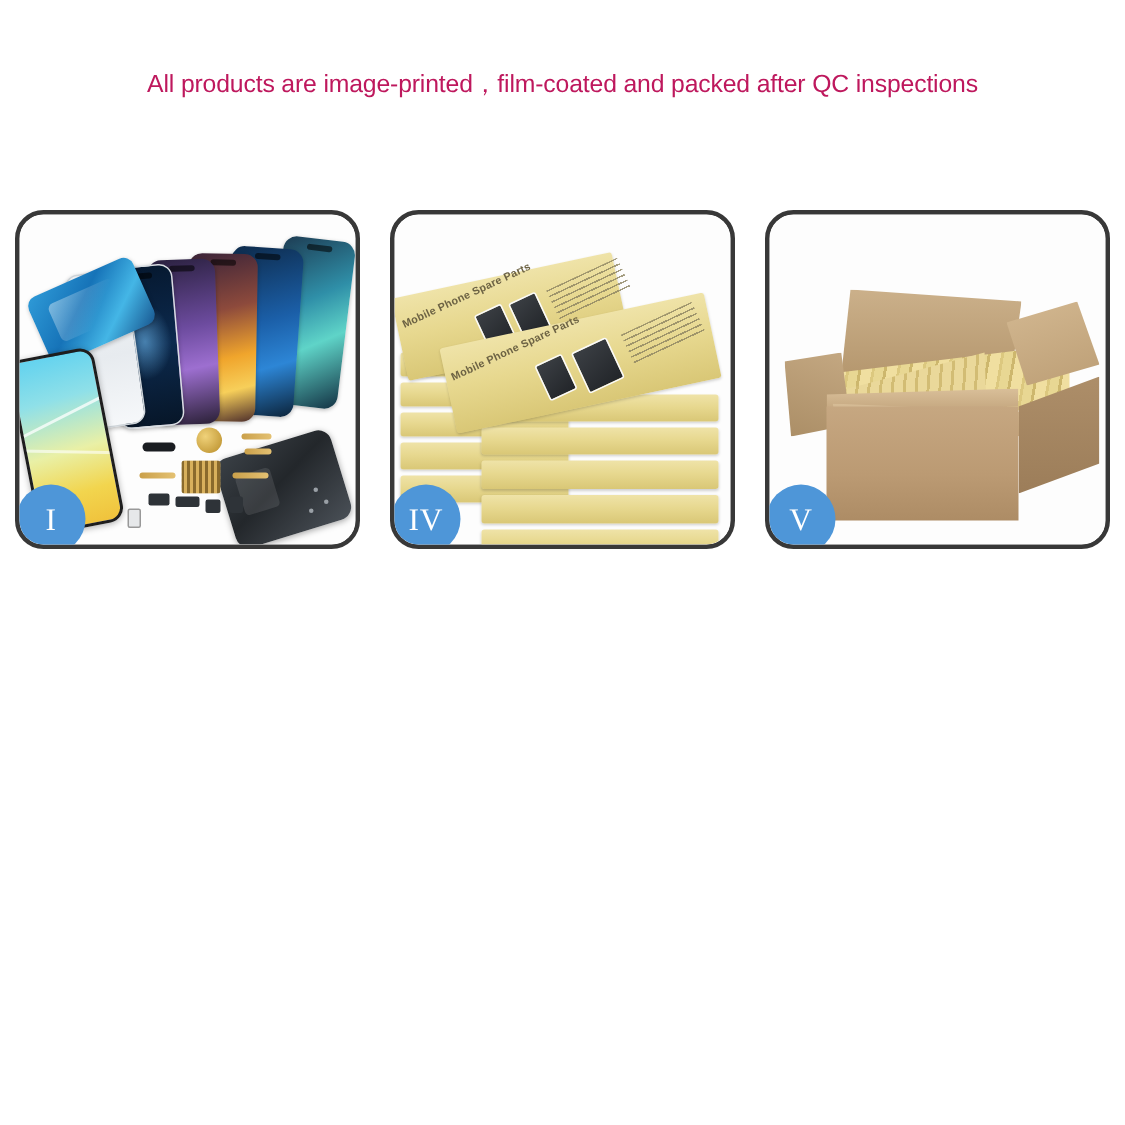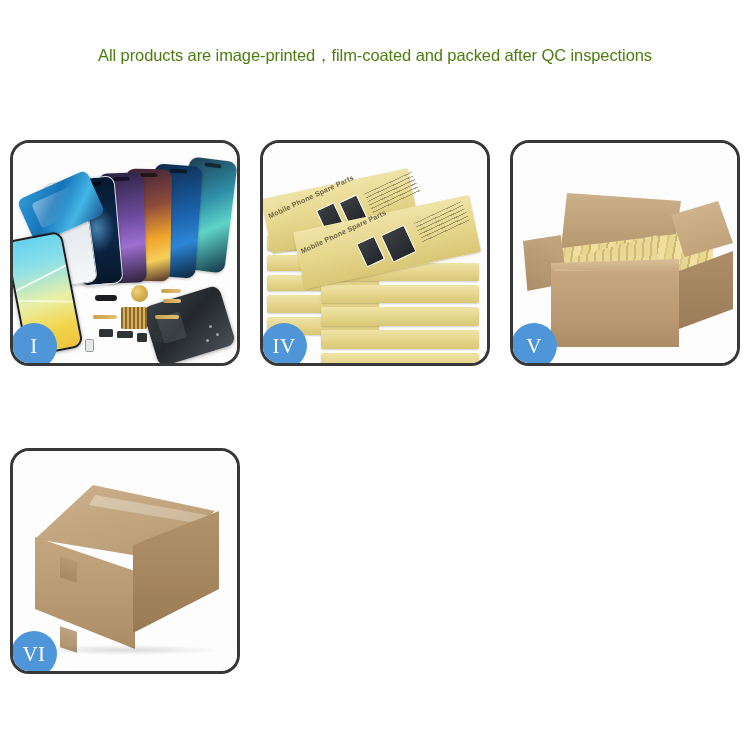--- a/index.html
+++ b/index.html
@@ -33,21 +33,21 @@
     font-weight: 700;
     letter-spacing: 1.2px;
     color: #101010;
     line-height: 1.05;
     white-space: nowrap;
   }
   .subtitle {
     margin-top: 11px;
     font-size: 16.5px;
     font-weight: 400;
-    color: #4d7c0f;
+    color: #be185d;
     letter-spacing: -0.1px;
     white-space: nowrap;
   }
 
   
   .grid {
     position: absolute;
     top: 140px;
     left: 10px;
     width: 730px;
@@ -536,28 +536,15 @@
         <div class="flap flap-right"></div>
         <div class="flap flap-left"></div>
         <div class="carton-rim"></div>
         <div class="flap flap-front"></div>
         <div class="carton-right"></div>
         <div class="carton-front"></div>
       </div>
       <div class="badge">V</div>
     </div>
 
-    <div class="panel">
-      <div class="panel-media">
-        <div class="p6-bg"></div>
-        <div class="sc-top"></div>
-        <div class="sc-tape"></div>
-        <div class="sc-left"></div>
-        <div class="sc-right"></div>
-        <div class="sc-tab sc-tab-1"></div>
-        <div class="sc-tab sc-tab-2"></div>
-        <div class="sc-shadow"></div>
-      </div>
-      <div class="badge">VI</div>
-    </div>
 
   </div>
 </div>
 
 </body></html>

